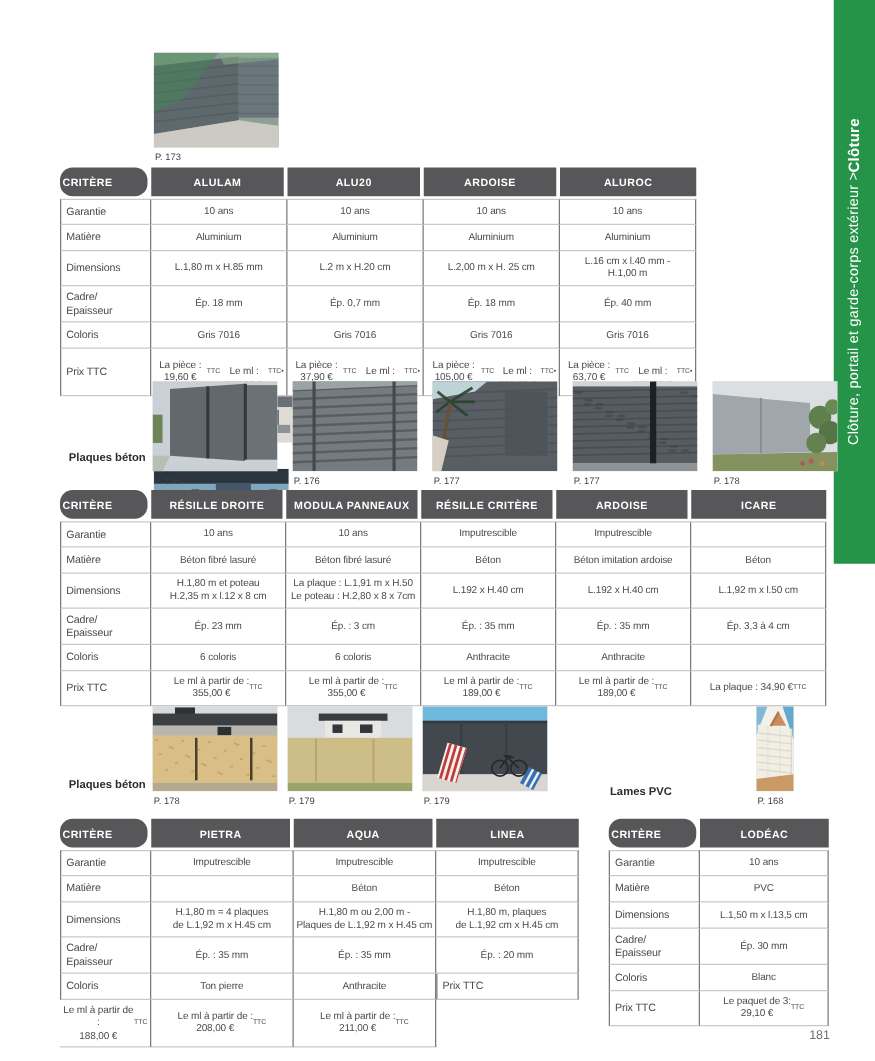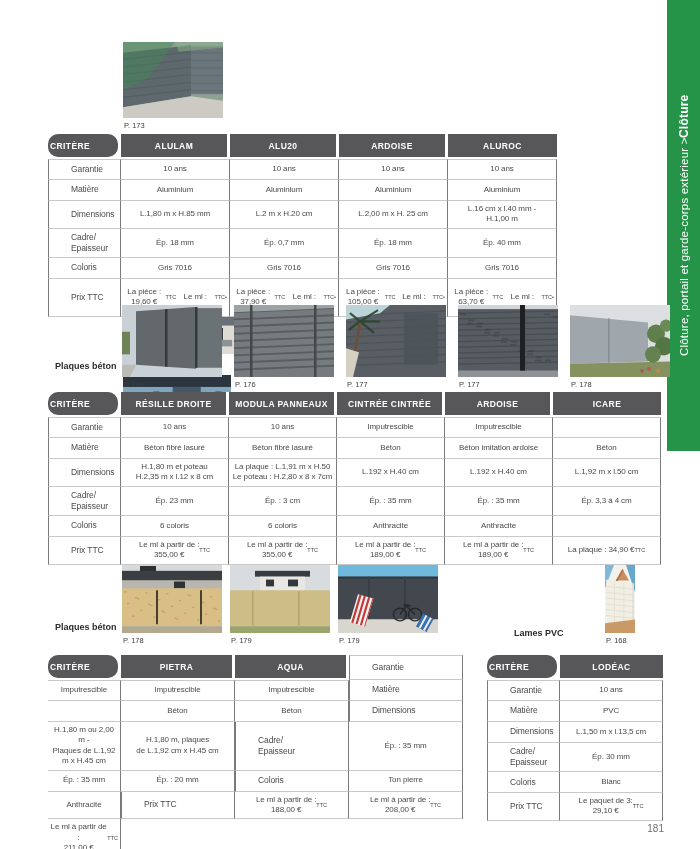--- a/index.html
+++ b/index.html
@@ -25,21 +25,21 @@
   .thumb-caption{font-size:7.5px;color:#3e3e40;margin-top:3px;padding-left:1px;}
   .tbl{position:absolute;display:grid;background:#fff;}
   .th{background:var(--head);color:#fff;font-weight:700;font-size:8.5px;letter-spacing:.4px;
     display:flex;align-items:center;justify-content:center;height:23px;margin:0 3px 2px 0;white-space:nowrap;}
   .th.last{margin-right:0;}
   .th.thl{justify-content:flex-start;padding-left:2px;border-radius:10px;}
   .td{font-size:8px;color:var(--txt);display:flex;align-items:center;justify-content:center;
     text-align:center;padding:3px 2px;border-right:1px solid var(--vline);border-bottom:1px solid var(--hline);
     line-height:1.3;letter-spacing:-.1px;min-height:21px;}
   .td.first{border-top:1px solid var(--hline);}
-  .td.tdl{justify-content:flex-start;text-align:left;padding-left:22px;border-left:1px solid var(--vline);font-size:8.5px;}
+  .td.tdl{justify-content:flex-start;text-align:left;padding-left:4px;border-left:1px solid var(--vline);font-size:8.5px;}
   .td sup{font-size:5.5px;vertical-align:super;line-height:0;letter-spacing:0;}
   .page-num{position:absolute;right:36px;bottom:15px;font-size:10px;color:#707073;}
 </style>
 </head>
 <body>
 
 <div class="page">
   <div class="side-tab">
     <div class="side-tab-text">
         <span>Clôture, portail et garde-corps extérieur &gt; </span>
@@ -326,21 +326,21 @@
    <circle cx="72" cy="64" r="1.8" fill="#a8565f"></circle>
               </svg>
             </div>
             <figcaption class="thumb-caption">P. 178</figcaption>
           </figure>
         </div>
         <div class="tbl" style="left: 48px; top: 87px; grid-template-columns: 73px repeat(5, 108px);">
           <div class="th thl">CRITÈRE</div>
           <div class="th">RÉSILLE DROITE</div>
           <div class="th">MODULA PANNEAUX</div>
-          <div class="th">CINTRÉE CINTRÉE</div>
+          <div class="th">RÉSILLE CRITÈRE</div>
           <div class="th">ARDOISE</div>
           <div class="th last">ICARE</div>
           <div class="td tdl first">Garantie</div>
           <div class="td first">10 ans</div>
           <div class="td first">10 ans</div>
           <div class="td first">Imputrescible</div>
           <div class="td first">Imputrescible</div>
           <div class="td first"></div>
           <div class="td tdl">Matière</div>
           <div class="td">Béton fibré lasuré</div>
@@ -468,46 +468,48 @@
    </g>
               </svg>
             </div>
             <figcaption class="thumb-caption">P. 179</figcaption>
           </figure>
         </div>
         <div class="tbl" style="left: 48px; top: 90px; grid-template-columns: 73px repeat(3, 114px);">
           <div class="th thl">CRITÈRE</div>
           <div class="th">PIETRA</div>
           <div class="th">AQUA</div>
+          <div class="th last">LINEA</div>
           <div class="td tdl first">Garantie</div>
           <div class="td first">Imputrescible</div>
           <div class="td first">Imputrescible</div>
           <div class="td first">Imputrescible</div>
           <div class="td tdl">Matière</div>
           <div class="td"></div>
           <div class="td">Béton</div>
           <div class="td">Béton</div>
           <div class="td tdl">Dimensions</div>
+          <div class="td">H.1,80 m = 4 plaques<br>de L.1,92 m x H.45 cm</div>
           <div class="td">H.1,80 m ou 2,00 m -<br>Plaques de L.1,92 m x H.45 cm</div>
           <div class="td">H.1,80 m, plaques<br>de L.1,92 cm x H.45 cm</div>
           <div class="td tdl">Cadre/<br>Epaisseur</div>
           <div class="td">Ép. : 35 mm</div>
           <div class="td">Ép. : 35 mm</div>
           <div class="td">Ép. : 20 mm</div>
           <div class="td tdl">Coloris</div>
           <div class="td">Ton pierre</div>
           <div class="td">Anthracite</div>
           <div class="td tdl">Prix TTC</div>
           <div class="td">Le ml à partir de :<br>188,00 € <sup>TTC</sup></div>
           <div class="td">Le ml à partir de :<br>208,00 € <sup>TTC</sup></div>
           <div class="td">Le ml à partir de :<br>211,00 € <sup>TTC</sup></div>
         </div>
       </div>
       <div class="section" style="top: 565px;">
-        <div class="side-label" style="left: 514px; top: 63px;">Lames PVC</div>
+        <div class="side-label" style="left: 488px; top: 63px;">Lames PVC</div>
         <div class="thumbs" style="left: 557px; gap: 8px;">
           <figure class="thumb-block" style="width: 78px; padding-left: 48px;">
             <div class="thumb" style="height: 68px;">
               <svg viewBox="0 0 100 70" preserveAspectRatio="none" width="100%" height="100%">
    <rect width="100" height="70" fill="#f3f1ea"></rect>
    <polygon points="0,0 30,0 0,24" fill="#7fb8d8"></polygon>
    <polygon points="70,0 100,0 100,28" fill="#64a8cd"></polygon>
    <polygon points="36,16 58,4 80,16" fill="#c98e5f"></polygon>
    <polygon points="36,16 58,4 62,6 40,18" fill="#b5764a"></polygon>
    <polygon points="4,15 96,19 96,56 4,60" fill="#f1eee4"></polygon>

